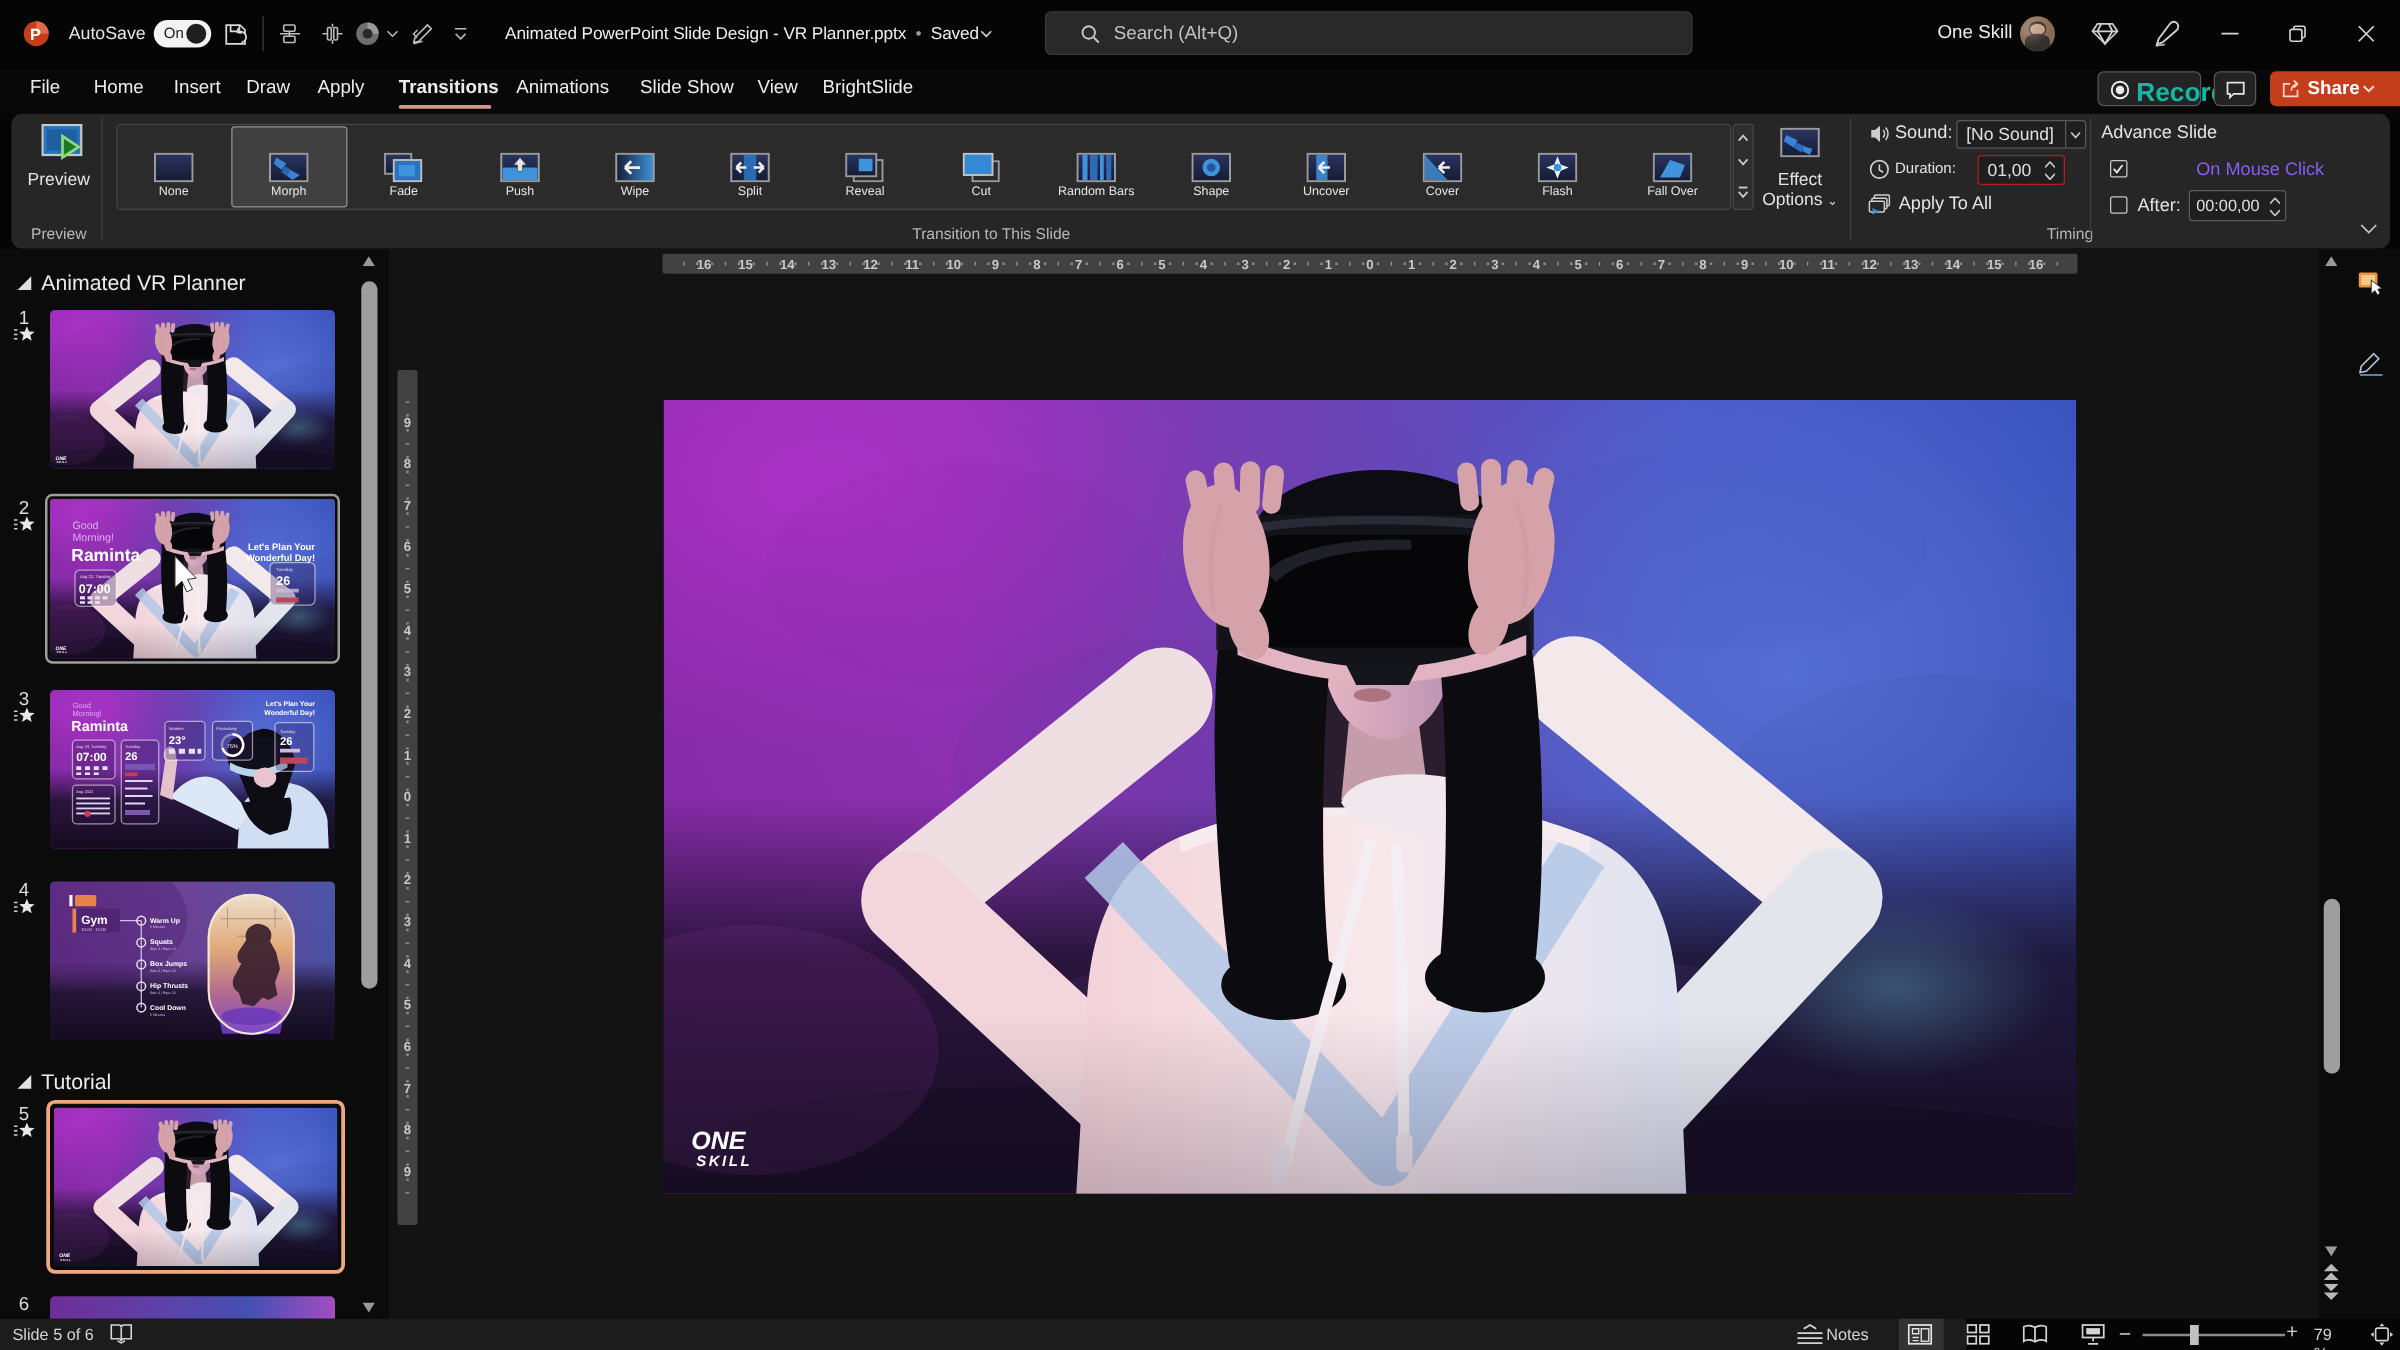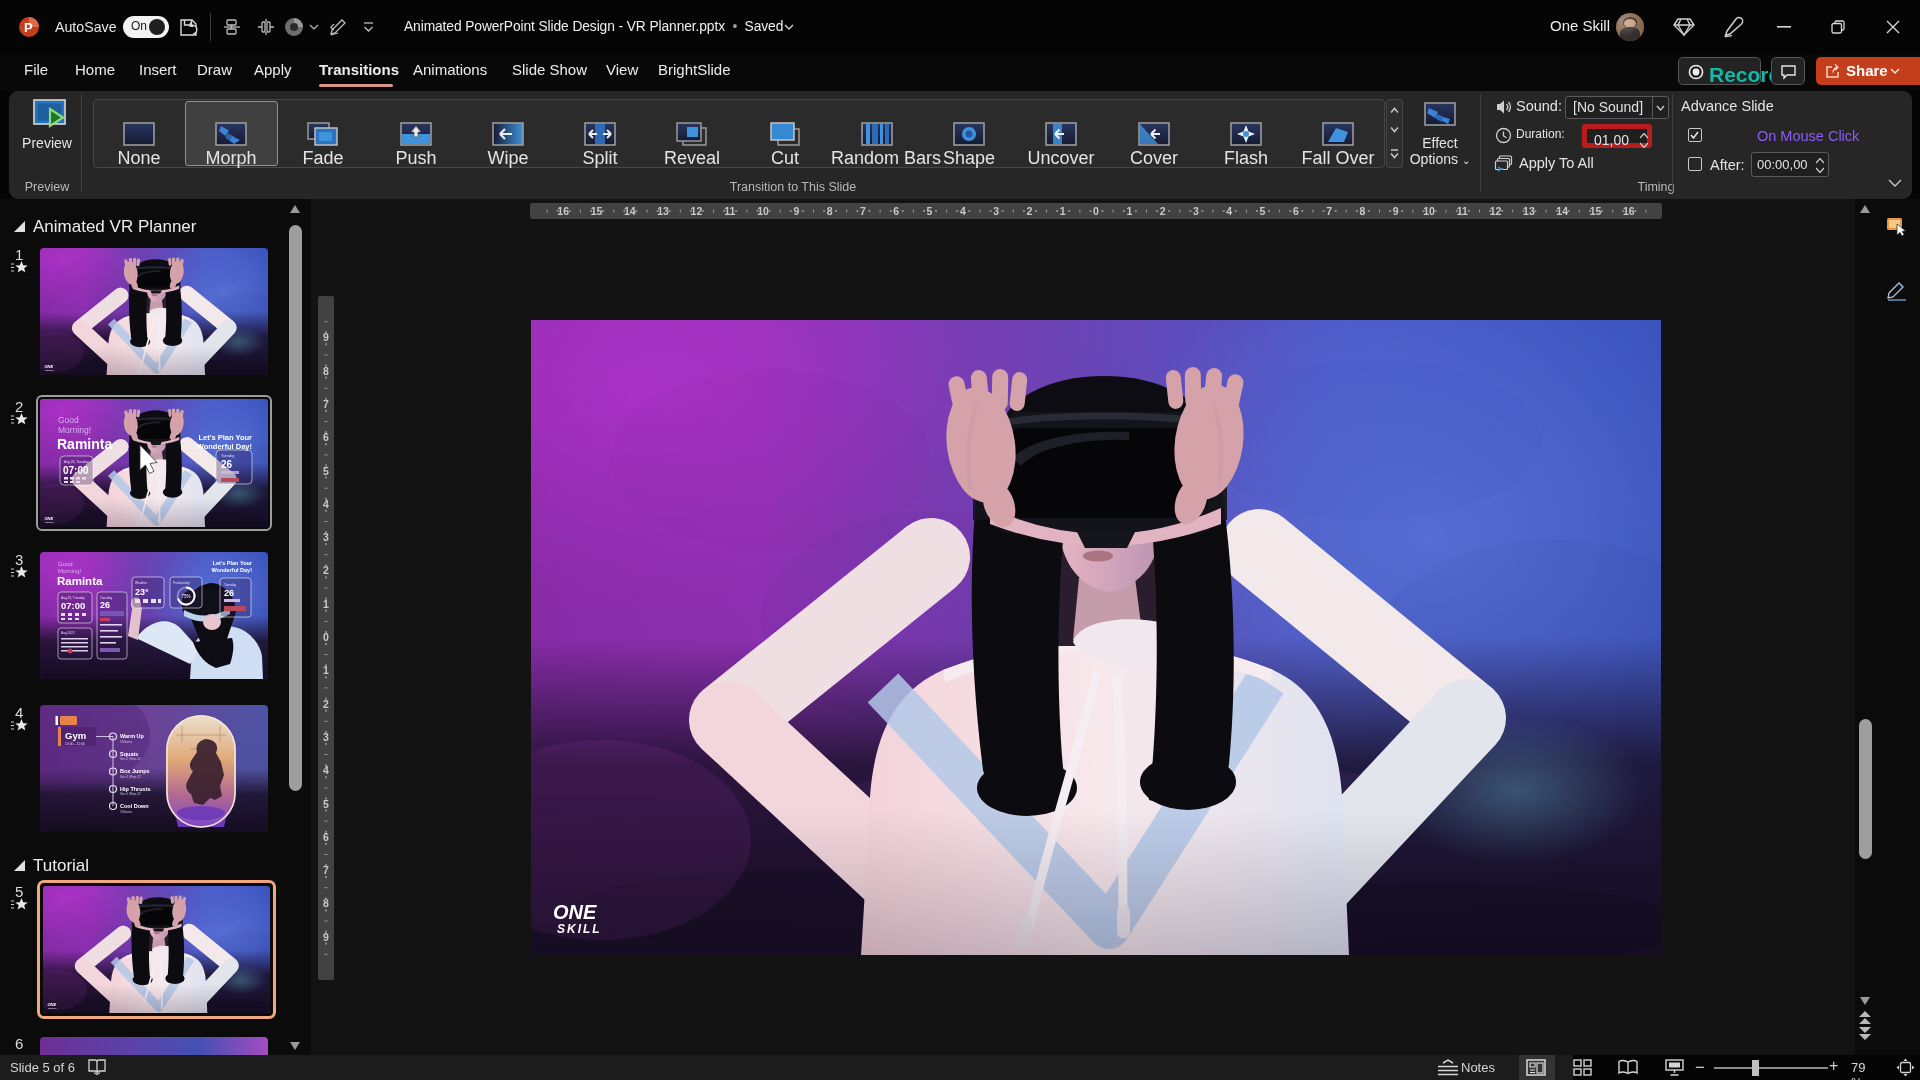--- a/index.html
+++ b/index.html
@@ -10,21 +10,21 @@
   
   #titlebar { position:absolute; left:0; top:0; width:1920px; height:55px; background:#050505; }
   #tabrow { position:absolute; left:0; top:55px; width:1920px; height:36px; background:#080808; }
   .tab { position:absolute; top:0; height:30px; line-height:30px; font-size:15px; color:#ececec; }
   
   #ribbon { position:absolute; left:9px; top:91px; width:1903px; height:108px; background:#262626; border-radius:9px; }
   .glabel { position:absolute; font-size:12.5px; color:#b8b8b8; text-align:center; }
   .vsep { position:absolute; width:1px; background:#3e3e3e; }
   .cell { position:absolute; width:92px; height:64px; top:11px; }
   .cell .ic { position:absolute; left:30px; top:20px; }
-  .cell .lb { position:absolute; left:0; top:46px; width:92px; text-align:center; font-size:18px; color:#e4e4e4; white-space:nowrap; }
+  .cell .lb { position:absolute; left:0; top:46px; width:92px; text-align:center; font-size:10px; color:#e4e4e4; white-space:nowrap; }
   
   #content { position:absolute; left:0; top:199px; width:1920px; height:856px; background:#0b0b0b; }
   #canvas { position:absolute; left:311px; top:0; width:1544px; height:856px; background:#131313; }
   .snum { position:absolute; font-size:15px; color:#dcdcdc; }
   .sstar { position:absolute; font-size:11px; color:#e8e8e8; }
   .shead { position:absolute; font-size:17px; color:#ececec; }
   
   #statusbar { position:absolute; left:0; top:1055px; width:1573px; height:25px; background:#1c1c1c; font-size:13px; color:#d4d4d4; }
 </style>
 </head>
@@ -197,20 +197,27 @@
     <svg class="abs" style="left:362px;top:21px" width="13" height="12" viewBox="0 0 13 12" fill="none" stroke="#bdbdbd" stroke-width="1.3">
       <path d="M2 2 h9"></path>
         <path d="M2.5 6 l4 4 4-4" fill="none"></path>
     </svg>
 
     <div class="abs" style="left:404px;top:19px;font-size:13.8px;letter-spacing:-0.1px;color:#efefef">Animated PowerPoint Slide Design - VR Planner.pptx <span style="color:#9a9a9a">&nbsp;•&nbsp;</span> Saved</div>
     <svg class="abs" style="left:783px;top:23px" width="12" height="9" viewBox="0 0 12 9" fill="none" stroke="#cfcfcf" stroke-width="1.4">
         <path d="M2 2 l4 4 4-4"></path>
       </svg>
 
+    <div class="abs" style="left:836px;top:9px;width:518px;height:35px;background:#292929;border:1px solid #3a3a3a;border-radius:5px">
+      <svg class="abs" style="left:27px;top:9px" width="17" height="17" viewBox="0 0 17 17" fill="none" stroke="#c9c9c9" stroke-width="1.5">
+        <circle cx="7" cy="7" r="5"></circle>
+          <path d="M11 11 l4 4"></path>
+      </svg>
+      <div class="abs" style="left:54px;top:8px;font-size:15px;color:#c2c2c2">Search (Alt+Q)</div>
+    </div>
 
     <div class="abs" style="left:1550px;top:17px;font-size:15px;color:#ececec">One Skill</div>
     <div class="abs" style="left:1616px;top:13px;width:28px;height:28px;border-radius:50%;background:#8a6a52;overflow:hidden">
       <div class="abs" style="left:7px;top:4px;width:14px;height:11px;border-radius:50% 50% 40% 40%;background:#2b2320"></div>
       <div class="abs" style="left:8px;top:6px;width:12px;height:9px;border-radius:50%;background:#c29878"></div>
       <div class="abs" style="left:4px;top:14px;width:20px;height:14px;border-radius:45% 45% 0 0;background:#35302e"></div>
       <div class="abs" style="left:0;top:0;width:28px;height:28px;border-radius:50%;background:radial-gradient(circle at 9px 9px, rgba(255,255,255,0.25), rgba(255,255,255,0) 55%)"></div>
     </div>
     <svg class="abs" style="left:1672px;top:16px" width="24" height="22" viewBox="0 0 24 22" fill="none" stroke="#d0d0d0" stroke-width="1.4">
       <path d="M6 3 h12 l4 6 -10 10 L2 9 z"></path>
@@ -444,21 +451,21 @@
       <div class="abs" style="left:86px;top:0;width:1px;height:21px;background:#5a5a5a"></div>
       <svg class="abs" style="left:90px;top:8px" width="9" height="7" viewBox="0 0 9 7" fill="none" stroke="#c8c8c8" stroke-width="1.4">
           <path d="M1 1 l3.5 4 3.5-4"></path>
         </svg>
     </div>
     <svg class="abs" style="left:1486px;top:36px" width="17" height="17" viewBox="0 0 17 17" fill="none" stroke="#cfcfcf" stroke-width="1.3">
       <circle cx="8.5" cy="8.5" r="7"></circle>
         <path d="M8.5 4.5 V9 l3 1.8"></path>
     </svg>
     <div class="abs" style="left:1507px;top:36px;font-size:12px;color:#e4e4e4">Duration:</div>
-    <div class="abs" style="left:1573px;top:33px;width:70px;height:24px;background:#1f1f1f;border:5px solid #b91c1c;border-radius:3px">
+    <div class="abs" style="left:1573px;top:33px;width:70px;height:24px;background:#1f1f1f;border:1px solid #b91c1c;border-radius:3px">
       <div class="abs" style="left:7px;top:3px;font-size:14px;color:#e0e0e0">01,00</div>
       <svg class="abs" style="left:53px;top:4px" width="8" height="6" viewBox="0 0 8 6">
           <path d="M0 5 L4 0.5 L8 5" fill="none" stroke="#c8c8c8" stroke-width="1.3"></path>
         </svg>
       <svg class="abs" style="left:53px;top:13px" width="8" height="6" viewBox="0 0 8 6">
           <path d="M0 1 L4 5.5 L8 1" fill="none" stroke="#c8c8c8" stroke-width="1.3"></path>
         </svg>
     </div>
     <svg class="abs" style="left:1485px;top:64px" width="19" height="17" viewBox="0 0 19 17" fill="none" stroke="#cfcfcf" stroke-width="1.2">
       <rect x="5.5" y="1" width="12" height="8.5" rx="1"></rect>

